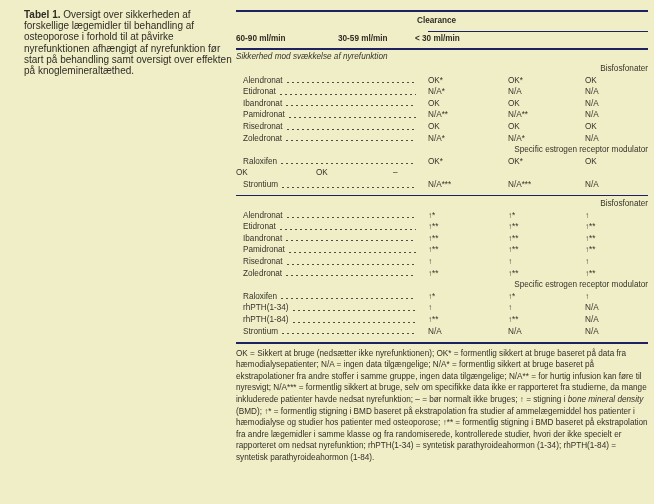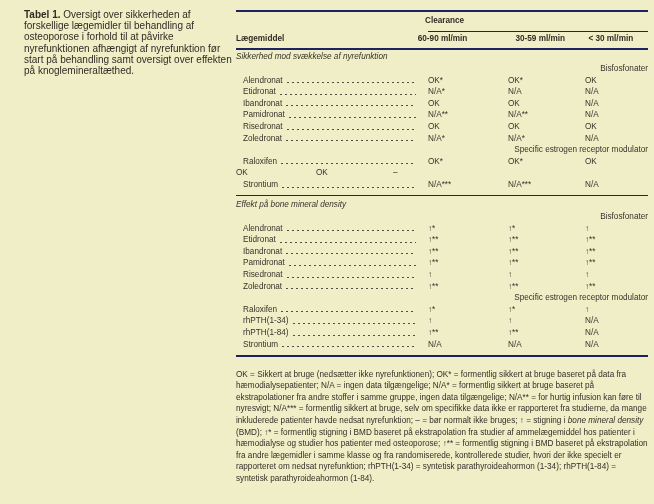--- a/index.html
+++ b/index.html
@@ -14,21 +14,21 @@
     font-size:10px;line-height:11.2px;color:#2e2c25;
   }
   .caption .cap-label{font-weight:bold;}
   .tablewrap{position:absolute;left:236px;top:0;width:412px;}
   .rule{background:#1e2260;}
   .rule-top{margin-top:10px;height:2px;}
   .rule-2{height:2px;}
   .rule-mid{height:1.5px;margin:4px 0 2px 0;}
   .rule-foot{height:1.5px;margin-top:5px;}
   .head{position:relative;height:36px;font-size:8.2px;font-weight:bold;color:#2e2c25;}
-  .clearance{position:absolute;left:189px;top:4px;}
+  .clearance{position:absolute;left:181px;top:4px;}
   .cl-line{position:absolute;left:192px;right:0;top:19px;height:1px;background:#1e2260;}
   .head-cols{position:absolute;left:0;top:22px;width:100%;display:flex;}
   .hc1{width:192px;}
   .hc2{width:80px;}
   .hc3{width:77px;margin-left:22px;}
   .hc4{width:63px;}
   .sec-title{font-style:italic;font-size:8.2px;height:13px;line-height:13.5px;}
   .grp{font-size:8.2px;height:11.6px;line-height:11.6px;text-align:right;}
   .row{display:flex;font-size:8.2px;height:11.6px;line-height:11.6px;}
   .ncell{width:192px;display:flex;}
@@ -36,39 +36,38 @@
   .dots{
     flex:1;align-self:flex-end;height:3px;margin:0 12px 2px 4px;
     background-image:radial-gradient(circle at 1px 1.5px,#504e44 0.8px,transparent 1.05px);
     background-size:5px 3px;background-repeat:repeat-x;
   }
   .val{display:block;}
   .v1{width:80px;}
   .v2{width:77px;}
   .v3{width:63px;}
   .footnote{
-    margin-top:12px;width:412px;
+    margin-top:4px;width:412px;
     font-size:8.2px;line-height:11.6px;color:#312f28;text-align:left;
   }
   .footnote i{font-style:italic;}
 </style>
 </head>
 <body>
 
 <div class="caption">
   <span class="cap-label">Tabel 1.</span><span> Oversigt over sikkerheden af forskellige lægemidler til behandling af osteoporose i forhold til at påvirke nyrefunktionen afhængigt af nyrefunktion før start på behandling samt oversigt over effekten på knoglemineraltæthed.</span>
 </div>
 
 <div class="tablewrap">
   <div class="rule rule-top"></div>
   <div class="head">
     <span class="clearance">Clearance</span>
     <div class="cl-line"></div>
     <div class="head-cols">
-      <span class="hc1">Lægemiddel</span>
       <span class="hc2">60-90 ml/min</span>
       <span class="hc3">30-59 ml/min</span>
       <span class="hc4">&lt; 30 ml/min</span>
     </div>
   </div>
   <div class="rule rule-2"></div>
   <div id="tbody">
       <div class="sec-title">Sikkerhed mod svækkelse af nyrefunktion</div>
       <div class="grp">Bisfosfonater</div>
       <div class="row">
@@ -143,21 +142,20 @@
       <div class="row">
         <div class="ncell">
           <span class="rname">Strontium</span>
           <span class="dots"></span>
         </div>
         <span class="val v1">N/A***</span>
         <span class="val v2">N/A***</span>
         <span class="val v3">N/A</span>
       </div>
       <div class="rule rule-mid"></div>
-      <div class="sec-title">Effekt på bone mineral density</div>
       <div class="grp">Bisfosfonater</div>
       <div class="row">
         <div class="ncell">
           <span class="rname">Alendronat</span>
           <span class="dots"></span>
         </div>
         <span class="val v1">↑*</span>
         <span class="val v2">↑*</span>
         <span class="val v3">↑</span>
       </div>

